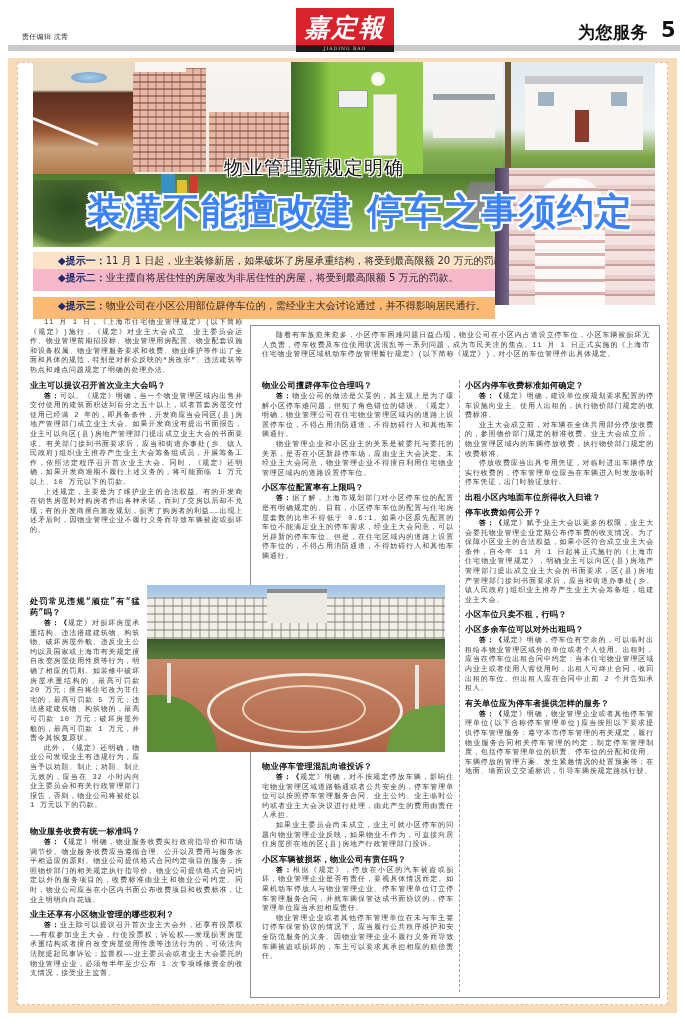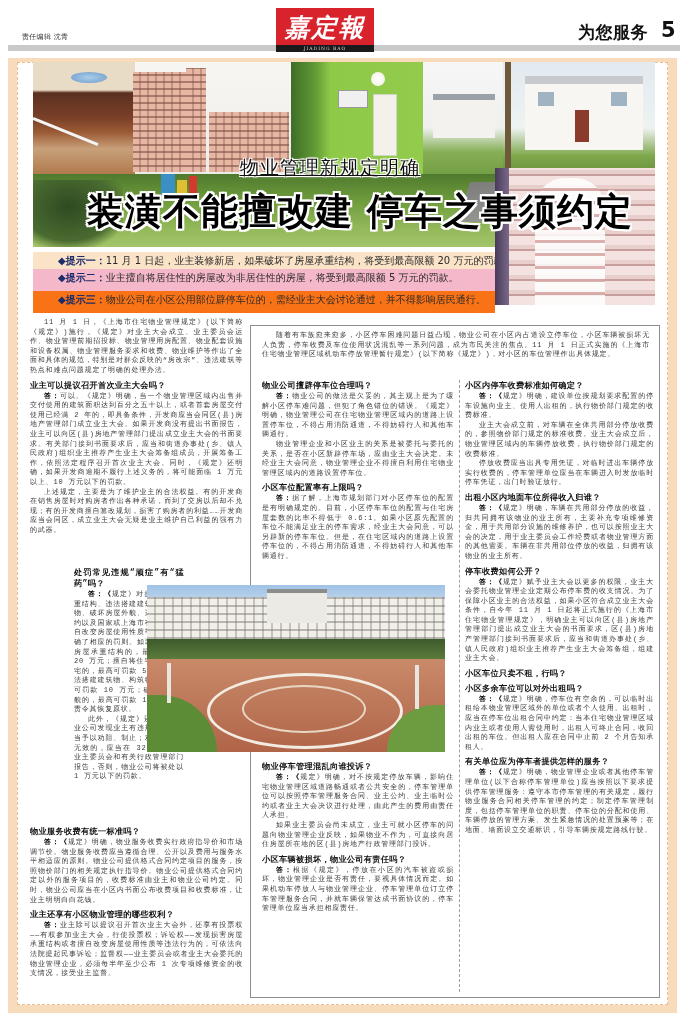--- a/index.html
+++ b/index.html
@@ -1,36 +1,36 @@
 <!DOCTYPE html>
 <html><head>
 <meta charset="utf-8">
 <style>
   html,body{margin:0;padding:0;}
   body{width:685px;height:1024px;position:relative;background:#ffffff;overflow:hidden;font-family:"DejaVu Sans",sans-serif;}
   
   .hdr-small{position:absolute;font-size:7px;color:#333;letter-spacing:0.3px;white-space:nowrap;}
   .hdr-bar{position:absolute;left:8px;top:45px;width:672px;height:6px;background:#c9c9c9;}
-  .logo{position:absolute;left:276px;top:8px;width:98px;height:44px;background:#d8222c;overflow:hidden;}
+  .logo{position:absolute;left:296px;top:8px;width:98px;height:44px;background:#d8222c;overflow:hidden;}
   .logo-cn{position:absolute;left:0;top:3px;width:98px;text-align:center;color:#fff;font-family:"DejaVu Serif",serif;font-weight:bold;font-size:25px;letter-spacing:2px;font-style:italic;}
   .logo-en{position:absolute;left:0;bottom:0;width:98px;height:7px;background:#1a1a1a;color:#ddd;font-size:4.5px;line-height:7px;text-align:center;letter-spacing:1px;font-family:"DejaVu Serif",serif;}
   .section-title{position:absolute;left:578px;top:21px;font-size:17px;font-weight:bold;color:#111;white-space:nowrap;letter-spacing:0.5px;}
   .page-num{position:absolute;left:661px;top:18px;font-size:21px;font-weight:bold;color:#111;}
   
   .frame{position:absolute;left:8px;top:58px;width:669px;height:955px;background:#f8dbbb;}
   .frame-inner{position:absolute;left:17px;top:62px;width:649px;height:941px;background:#fff;border:1px dashed #e9bf93;}
   
   .hero{position:absolute;left:33px;top:62px;width:622px;height:185px;overflow:hidden;background:#f2efe9;}
   .hp{position:absolute;}
   .bld{position:absolute;background:
       repeating-linear-gradient(90deg,rgba(255,255,255,0) 0 6px,rgba(120,80,70,0.35) 6px 8px),
       repeating-linear-gradient(0deg,#e7b7a3 0 5px,#a97a6c 5px 7px);}
-  .kicker{position:absolute;left:240px;top:155px;font-size:19px;color:#111;white-space:nowrap;letter-spacing:1px;
-      text-shadow:-1px -1px 0 #fff,1px -1px 0 #fff,-1px 1px 0 #fff,1px 1px 0 #fff,0 0 3px #fff;text-decoration:underline;}
-  .main-title{position:absolute;left:50px;top:187px;font-size:37px;font-weight:bold;color:#000000;white-space:nowrap;letter-spacing:1px;
+  .kicker{position:absolute;left:224px;top:155px;font-size:19px;color:#111;white-space:nowrap;letter-spacing:1px;
+      text-shadow:-1px -1px 0 #fff,1px -1px 0 #fff,-1px 1px 0 #fff,1px 1px 0 #fff,0 0 3px #fff;}
+  .main-title{position:absolute;left:50px;top:187px;font-size:37px;font-weight:bold;color:#3b82f6;white-space:nowrap;letter-spacing:1px;
       text-shadow:-2px -2px 0 #fff,2px -2px 0 #fff,-2px 2px 0 #fff,2px 2px 0 #fff,0 2px 0 #fff,2px 0 0 #fff,-2px 0 0 #fff,0 -2px 0 #fff;padding-left:37px;}
   .right-bld{position:absolute;left:495px;top:168px;width:160px;height:137px;overflow:hidden;
       background:repeating-linear-gradient(0deg,#f3e2df 0 9px,#c89e9c 9px 11px,#e9cfcb 11px 15px);}
   
   .tip{position:absolute;left:33px;width:462px;height:22px;font-size:10px;line-height:17px;color:#2a2a2a;white-space:nowrap;overflow:hidden;padding-left:25px;box-sizing:border-box;}
   .tip-label{font-weight:bold;color:#1c2c6a;}
   
   .col{position:absolute;font-size:7px;line-height:9.6px;color:#3b3b3b;letter-spacing:0.8px;overflow:hidden;text-align:justify;font-family:Liberation Mono, monospace;}
   .col h3{font-size:8.2px;line-height:11px;font-weight:bold;color:#111;margin:4px 0 1px 0;letter-spacing:0.3px;}
   .col p{margin:0;text-indent:2em;}
@@ -92,29 +92,29 @@
 <div class="right-bld">
   <div class="hp" style="left:0;top:0;width:14px;height:137px;background:linear-gradient(90deg,#4a3a5a,#7a6a8a);"></div>
   <div class="hp" style="left:40px;top:10px;width:70px;height:127px;border-radius:30px 30px 0 0;background:repeating-linear-gradient(0deg,#ffffff 0 10px,#d8a8a6 10px 13px);opacity:0.85;"></div>
 </div>
 
 <div class="kicker">物业管理新规定明确</div>
 <div class="main-title">装潢不能擅改建 停车之事须约定</div>
 
 <div class="tip" style="top:252px;background:#fbe3c8;"><span class="tip-label">◆提示一：</span><span>11 月 1 日起，业主装修新居，如果破坏了房屋承重结构，将受到最高限额 20 万元的罚款。</span></div>
 <div class="tip" style="top:269px;background:#f5b8ca;"><span class="tip-label">◆提示二：</span><span>业主擅自将居住性的房屋改为非居住性的房屋，将受到最高限额 5 万元的罚款。</span></div>
-<div class="tip" style="top:291px;background:#f97316;"><span class="tip-label">◆提示三：</span><span>物业公司在小区公用部位辟停车位的，需经业主大会讨论通过，并不得影响居民通行。</span></div>
+<div class="tip" style="top:297px;background:#fdba74;"><span class="tip-label">◆提示三：</span><span>物业公司在小区公用部位辟停车位的，需经业主大会讨论通过，并不得影响居民通行。</span></div>
 
 <div class="col" style="left:30px;top:318px;width:213px;height:264px;">
   <p>11 月 1 日，《上海市住宅物业管理规定》(以下简称《规定》)施行，《规定》对业主大会成立、业主委员会运作、物业管理前期招投标、物业管理用房配置、物业配套设施和设备权属、物业管理服务要求和收费、物业维护等作出了全面和具体的规范，特别是对群众反映的“房改宗”、违法建筑等热点和难点问题规定了明确的处理办法。</p>
   <h3>业主可以提议召开首次业主大会吗？</h3>
   <p class="ans">答：可以。《规定》明确，当一个物业管理区域内出售并交付使用的建筑面积达到百分之五十以上，或者首套房屋交付使用已经满 2 年的，即具备条件，开发商应当会同区(县)房地产管理部门成立业主大会。如果开发商没有提出书面报告，业主可以向区(县)房地产管理部门提出成立业主大会的书面要求。有关部门接到书面要求后，应当和街道办事处(乡、镇人民政府)组织业主推荐产生业主大会筹备组成员，开展筹备工作，依照法定程序召开首次业主大会。同时，《规定》还明确，如果开发商逾期不履行上述义务的，将可能面临 1 万元以上、10 万元以下的罚款。</p>
-  <p>上述规定，主要是为了维护业主的合法权益。有的开发商在销售房屋时对购房者作出各种承诺，而到了交房以后却不兑现；有的开发商擅自篡改规划，损害了购房者的利益……开发商应当会同区，成立业主大会无疑是业主维护自己利益的强有力的武器。</p>
+  <p>上述规定，主要是为了维护业主的合法权益。有的开发商在销售房屋时对购房者作出各种承诺，而到了交房以后却不兑现；有的开发商擅自篡改规划，损害了购房者的利益……出现上述矛盾时，因物业管理企业不履行义务而导致车辆被盗或损坏的。</p>
 </div>
-<div class="col" style="left:30px;top:563px;width:110px;height:241px;margin-left:44px;">
+<div class="col" style="left:30px;top:592px;width:110px;height:241px;">
   <h3>处罚常见违规“顽症”有“猛药”吗？</h3>
   <p class="ans">答：《规定》对损坏房屋承重结构、违法搭建建筑物、构筑物、破坏房屋外貌、违反业主公约以及国家或上海市有关规定擅自改变房屋使用性质等行为，明确了相应的罚则。如装修中破坏房屋承重结构的，最高可罚款 20 万元；擅自将住宅改为非住宅的，最高可罚款 5 万元；违法搭建建筑物、构筑物的，最高可罚款 10 万元；破坏房屋外貌的，最高可罚款 1 万元，并责令其恢复原状。</p>
   <p>此外，《规定》还明确，物业公司发现业主有违规行为，应当予以劝阻、制止；劝阻、制止无效的，应当在 32 小时内向业主委员会和有关行政管理部门报告，否则，物业公司将被处以 1 万元以下的罚款。</p>
 </div>
 <div class="col" style="left:30px;top:822px;width:213px;height:176px;">
   <h3>物业服务收费有统一标准吗？</h3>
   <p class="ans">答：《规定》明确，物业服务收费实行政府指导价和市场调节价。物业服务收费应当遵循合理、公开以及费用与服务水平相适应的原则。物业公司提供格式合同约定项目的服务，按照物价部门的相关规定执行指导价。物业公司提供格式合同约定以外的服务项目的，收费标准由业主和物业公司约定。同时，物业公司应当在小区内书面公布收费项目和收费标准，让业主明明白白花钱。</p>
   <h3>业主还享有小区物业管理的哪些权利？</h3>
   <p class="ans">答：业主除可以提议召开首次业主大会外，还享有投票权——有权参加业主大会，行使投票权；诉讼权——发现损害房屋承重结构或者擅自改变房屋使用性质等违法行为的，可依法向法院提起民事诉讼；监督权——业主委员会或者业主大会委托的物业管理企业，必须每半年至少公布 1 次专项维修资金的收支情况，接受业主监督。</p>
 </div>
@@ -132,29 +132,29 @@
   <h3>小区车位配置率有上限吗？</h3>
   <p class="ans">答：据了解，上海市规划部门对小区停车位的配置是有明确规定的。目前，小区停车车位的配置与住宅房屋套数的比率不得低于 0.6:1。如果小区原先配置的车位不能满足业主的停车需求，经业主大会同意，可以另辟新的停车车位。但是，在住宅区域内的道路上设置停车位的，不得占用消防通道，不得妨碍行人和其他车辆通行。</p>
 </div>
 
 <div class="col" style="left:262px;top:757px;width:192px;height:238px;">
   <h3>物业停车管理混乱向谁投诉？</h3>
   <p class="ans">答：《规定》明确，对不按规定停放车辆，影响住宅物业管理区域道路畅通或者公共安全的，停车管理单位可以按照停车管理服务合同、业主公约、业主临时公约或者业主大会决议进行处理，由此产生的费用由责任人承担。</p>
   <p>如果业主委员会尚未成立，业主可就小区停车的问题向物业管理企业反映，如果物业不作为，可直接向居住房屋所在地的区(县)房地产行政管理部门投诉。</p>
   <h3>小区车辆被损坏，物业公司有责任吗？</h3>
   <p class="ans">答：根据《规定》，停放在小区的汽车被盗或损坏，物业管理企业是否有责任，要视具体情况而定。如果机动车停放人与物业管理企业、停车管理单位订立停车管理服务合同，并就车辆保管达成书面协议的，停车管理单位应当承担相应责任。</p>
+  <p>物业管理企业或者其他停车管理单位在未与车主签订停车保管协议的情况下，应当履行公共秩序维护和安全防范服务的义务。因物业管理企业不履行义务而导致车辆被盗或损坏的，车主可以要求其承担相应的赔偿责任。</p>
 </div>
 
 <div class="col" style="left:465px;top:376px;width:189px;height:619px;">
   <h3>小区内停车收费标准如何确定？</h3>
   <p class="ans">答：《规定》明确，建设单位按规划要求配置的停车设施向业主、使用人出租的，执行物价部门规定的收费标准。</p>
   <p>业主大会成立前，对车辆在全体共用部分停放收费的，参照物价部门规定的标准收费。业主大会成立后，物业管理区域内的车辆停放收费，执行物价部门规定的收费标准。</p>
   <p>停放收费应当出具专用凭证，对临时进出车辆停放实行收费的，停车管理单位应当在车辆进入时发放临时停车凭证，出门时验证放行。</p>
   <h3>出租小区内地面车位所得收入归谁？</h3>
-  <p class="ans">答：《规定》明确，车辆在共用部分停放的收益，归共同拥有该物业的业主所有，主要补充专项维修资金，用于共用部分设施的维修养护，也可以按照业主大会的决定，用于业主委员会工作经费或者物业管理方面的其他需要。车辆在非共用部位停放的收益，归拥有该物业的业主所有。</p>
   <h3>停车收费如何公开？</h3>
   <p class="ans">答：《规定》赋予业主大会以更多的权限，业主大会委托物业管理企业定期公布停车费的收支情况。为了保障小区业主的合法权益，如果小区符合成立业主大会条件，自今年 11 月 1 日起将正式施行的《上海市住宅物业管理规定》，明确业主可以向区(县)房地产管理部门提出成立业主大会的书面要求，区(县)房地产管理部门接到书面要求后，应当和街道办事处(乡、镇人民政府)组织业主推荐产生业主大会筹备组，组建业主大会。</p>
   <h3>小区车位只卖不租，行吗？</h3>
   <h3>小区多余车位可以对外出租吗？</h3>
   <p class="ans">答：《规定》明确，停车位有空余的，可以临时出租给本物业管理区域外的单位或者个人使用。出租时，应当在停车位出租合同中约定：当本住宅物业管理区域内业主或者使用人需使用时，出租人可终止合同，收回出租的车位。但出租人应在合同中止前 2 个月告知承租人。</p>
   <h3>有关单位应为停车者提供怎样的服务？</h3>
   <p class="ans">答：《规定》明确，物业管理企业或者其他停车管理单位(以下合称停车管理单位)应当按照以下要求提供停车管理服务：遵守本市停车管理的有关规定，履行物业服务合同相关停车管理的约定；制定停车管理制度，包括停车管理单位的职责、停车位的分配和使用、车辆停放的管理方案、发生紧急情况的处置预案等；在地面、墙面设立交通标识，引导车辆按规定路线行驶。</p>
 </div>
 
 <div class="photo">

